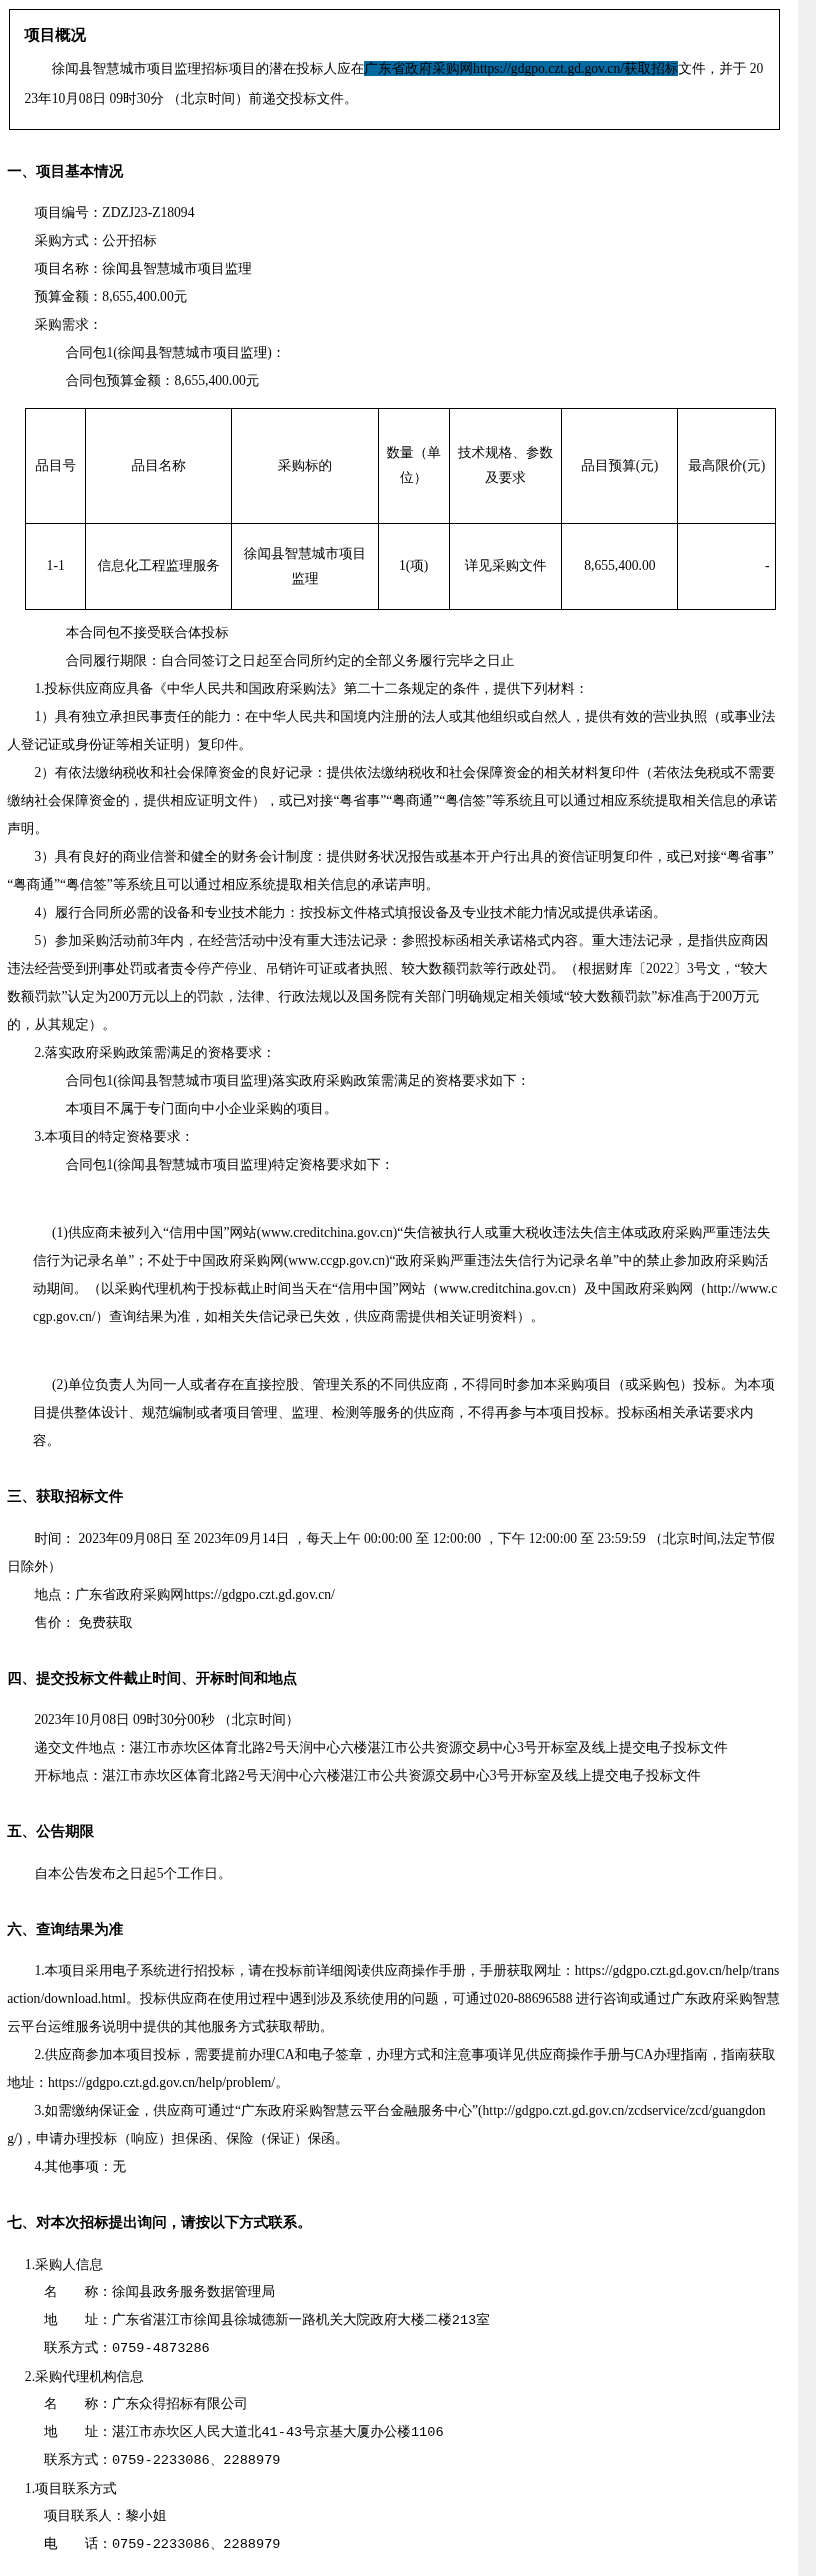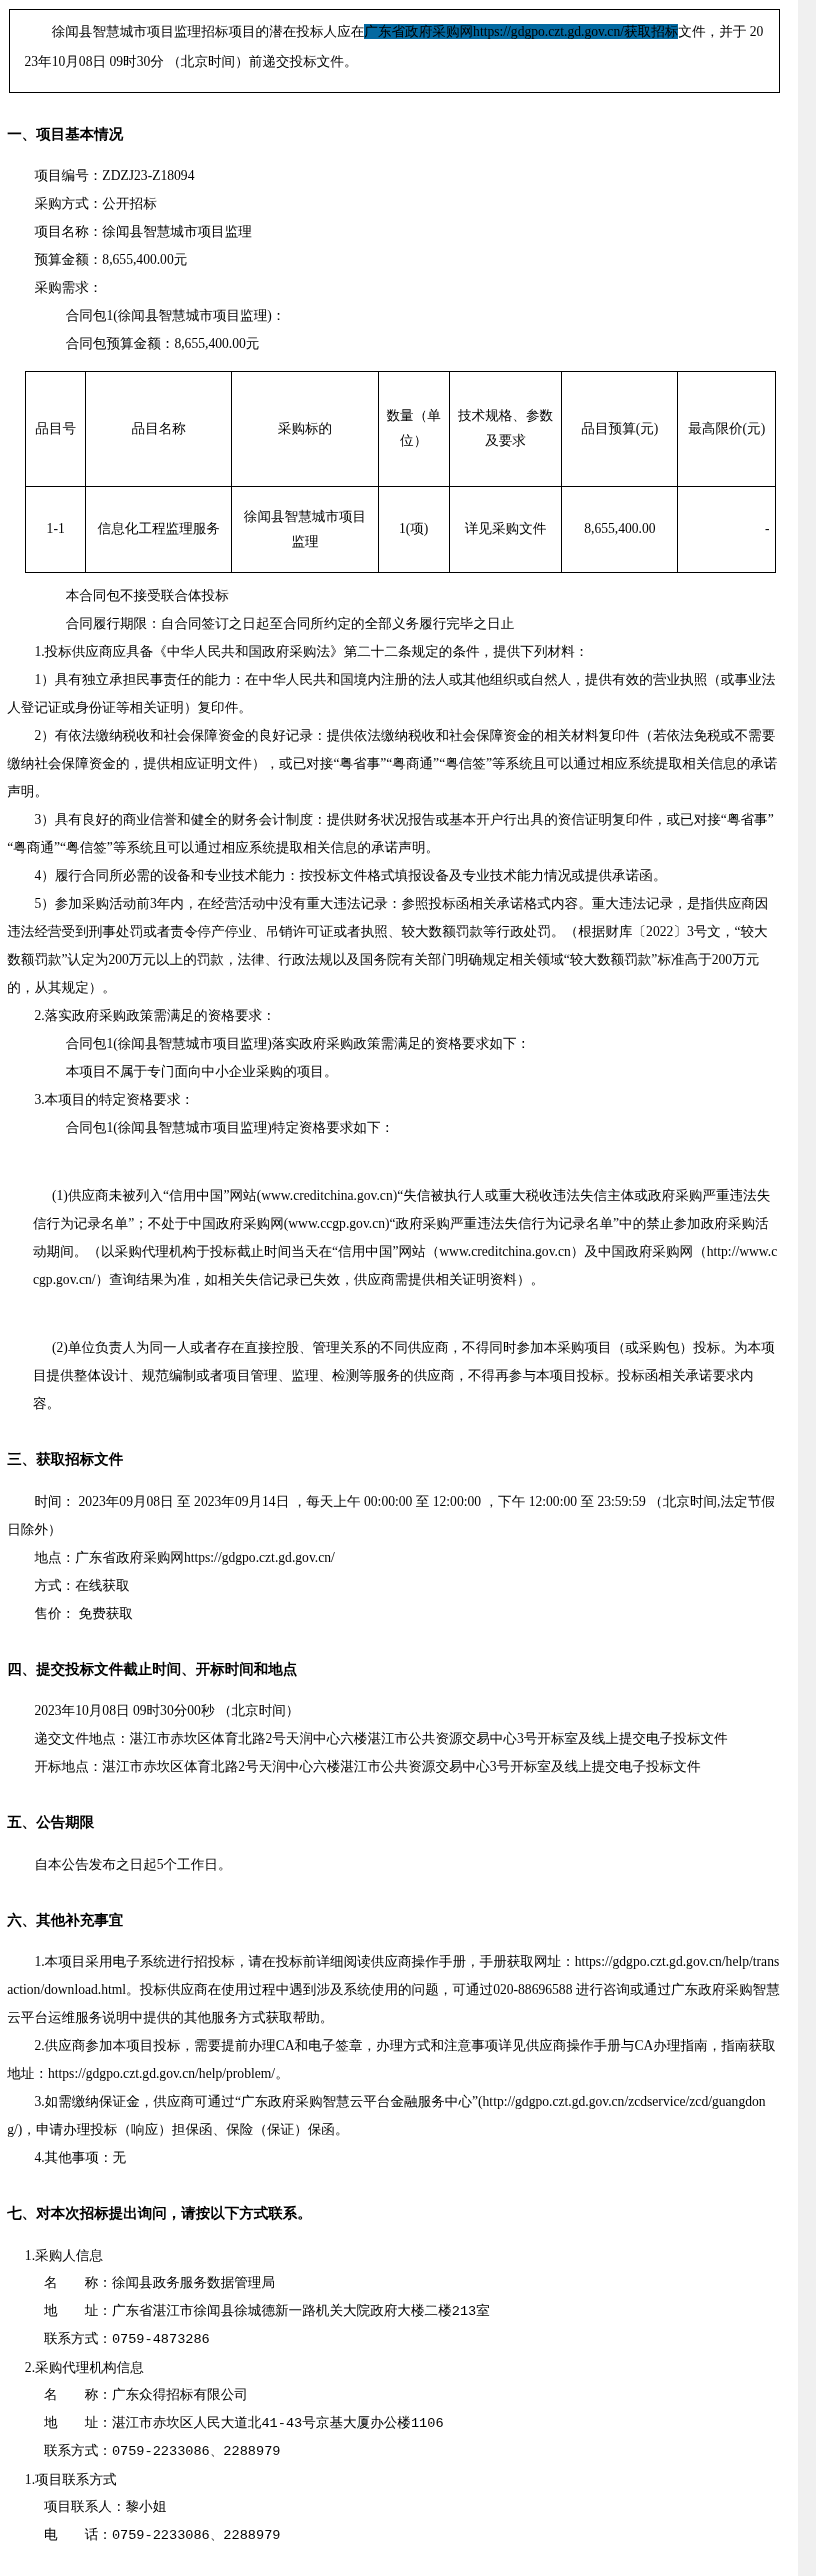--- a/index.html
+++ b/index.html
@@ -72,20 +72,21 @@
   td.num-cell{text-align:right;padding-right:11px;}
 </style>
 </head>
 <body>
 
 <div class="gray-edge"></div>
 
 <div class="page">
 
   <div class="overview-box">
+    <div class="overview-title">项目概况</div>
     <p class="overview-text"><span>徐闻县智慧城市项目监理招标项目的潜在投标人应在</span><span class="hl">广东省政府采购网https://gdgpo.czt.gd.gov.cn/获取招标</span><span>文件，并于 2023年10月08日 09时30分 （北京时间）前递交投标文件。</span></p>
   </div>
 
   <h2 class="sec-heading">一、项目基本情况</h2>
   <p class="ind1">项目编号：ZDZJ23-Z18094</p>
   <p class="ind1">采购方式：公开招标</p>
   <p class="ind1">项目名称：徐闻县智慧城市项目监理</p>
   <p class="ind1">预算金额：8,655,400.00元</p>
   <p class="ind1">采购需求：</p>
   <p class="ind2 ind1">合同包1(徐闻县智慧城市项目监理)：</p>
@@ -138,32 +139,31 @@
   <p class="ind2 ind1">合同包1(徐闻县智慧城市项目监理)落实政府采购政策需满足的资格要求如下：</p>
   <p class="ind2 ind1">本项目不属于专门面向中小企业采购的项目。</p>
   <p class="ind1">3.本项目的特定资格要求：</p>
   <p class="ind2 ind1">合同包1(徐闻县智慧城市项目监理)特定资格要求如下：</p>
   <p class="hang">(1)供应商未被列入“信用中国”网站(www.creditchina.gov.cn)“失信被执行人或重大税收违法失信主体或政府采购严重违法失信行为记录名单”；不处于中国政府采购网(www.ccgp.gov.cn)“政府采购严重违法失信行为记录名单”中的禁止参加政府采购活动期间。（以采购代理机构于投标截止时间当天在“信用中国”网站（www.creditchina.gov.cn）及中国政府采购网（http://www.ccgp.gov.cn/）查询结果为准，如相关失信记录已失效，供应商需提供相关证明资料）。</p>
   <p class="hang">(2)单位负责人为同一人或者存在直接控股、管理关系的不同供应商，不得同时参加本采购项目（或采购包）投标。为本项目提供整体设计、规范编制或者项目管理、监理、检测等服务的供应商，不得再参与本项目投标。投标函相关承诺要求内容。</p>
 
   <h2 class="sec-heading">三、获取招标文件</h2>
   <p class="ind1">时间： 2023年09月08日 至 2023年09月14日 ，每天上午 00:00:00 至 12:00:00 ，下午 12:00:00 至 23:59:59 （北京时间,法定节假日除外）</p>
   <p class="ind1">地点：广东省政府采购网https://gdgpo.czt.gd.gov.cn/</p>
-  <p class="ind1">方式：在线获取</p>
   <p class="ind1">售价： 免费获取</p>
 
   <h2 class="sec-heading">四、提交投标文件截止时间、开标时间和地点</h2>
   <p class="ind1">2023年10月08日 09时30分00秒 （北京时间）</p>
   <p class="ind1">递交文件地点：湛江市赤坎区体育北路2号天润中心六楼湛江市公共资源交易中心3号开标室及线上提交电子投标文件</p>
   <p class="ind1">开标地点：湛江市赤坎区体育北路2号天润中心六楼湛江市公共资源交易中心3号开标室及线上提交电子投标文件</p>
 
   <h2 class="sec-heading">五、公告期限</h2>
   <p class="ind1">自本公告发布之日起5个工作日。</p>
 
-  <h2 class="sec-heading">六、其他补充事宜</h2>
+  <h2 class="sec-heading">六、查询结果为准</h2>
   <p class="ind1">1.本项目采用电子系统进行招投标，请在投标前详细阅读供应商操作手册，手册获取网址：https://gdgpo.czt.gd.gov.cn/help/transaction/download.html。投标供应商在使用过程中遇到涉及系统使用的问题，可通过020-88696588 进行咨询或通过广东政府采购智慧云平台运维服务说明中提供的其他服务方式获取帮助。</p>
   <p class="ind1">2.供应商参加本项目投标，需要提前办理CA和电子签章，办理方式和注意事项详见供应商操作手册与CA办理指南，指南获取地址：https://gdgpo.czt.gd.gov.cn/help/problem/。</p>
   <p class="ind1">3.如需缴纳保证金，供应商可通过“广东政府采购智慧云平台金融服务中心”(http://gdgpo.czt.gd.gov.cn/zcdservice/zcd/guangdong/)，申请办理投标（响应）担保函、保险（保证）保函。</p>
   <p class="ind1">4.其他事项：无</p>
 
   <h2 class="sec-heading">七、对本次招标提出询问，请按以下方式联系。</h2>
   <p class="numitem">1.采购人信息</p>
   <p class="contact">名　　称：徐闻县政务服务数据管理局</p>
   <p class="contact">地　　址：广东省湛江市徐闻县徐城德新一路机关大院政府大楼二楼213室</p>
   <p class="contact">联系方式：0759-4873286</p>

